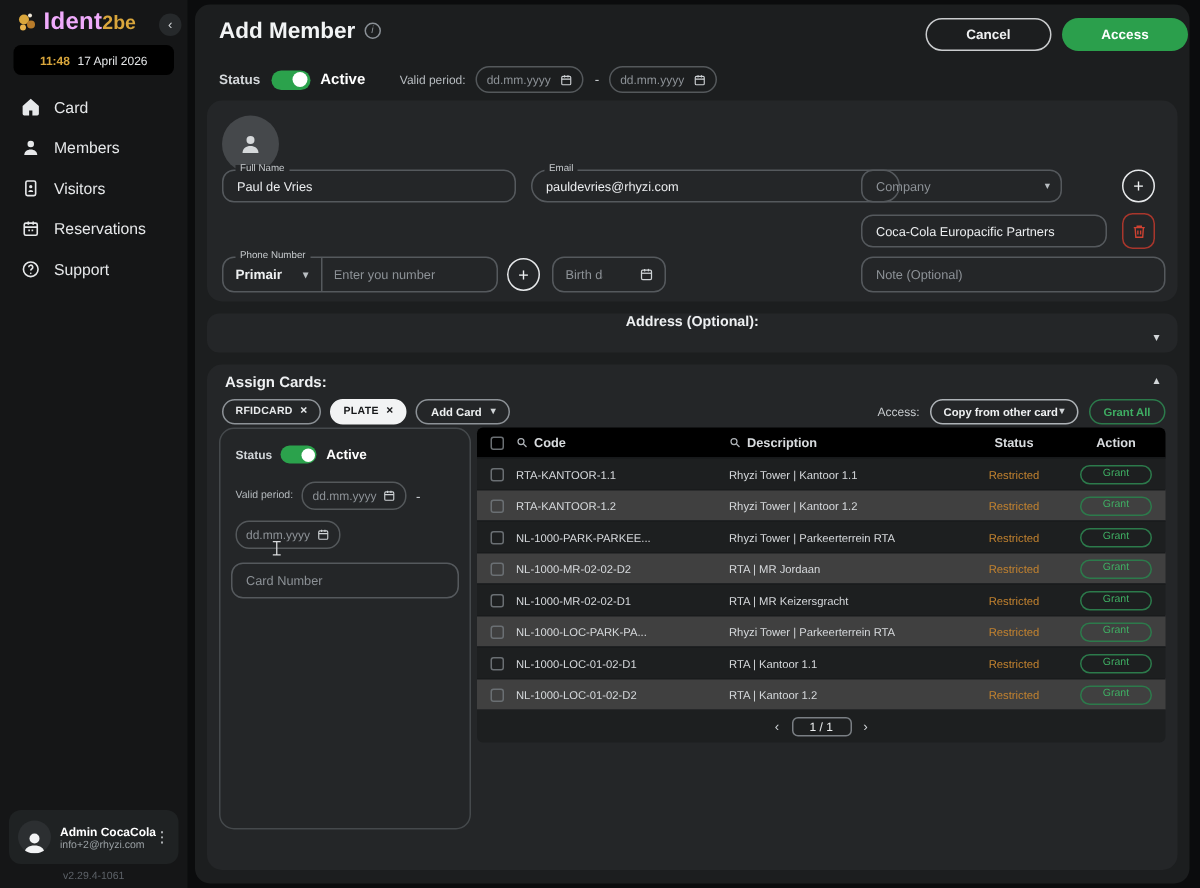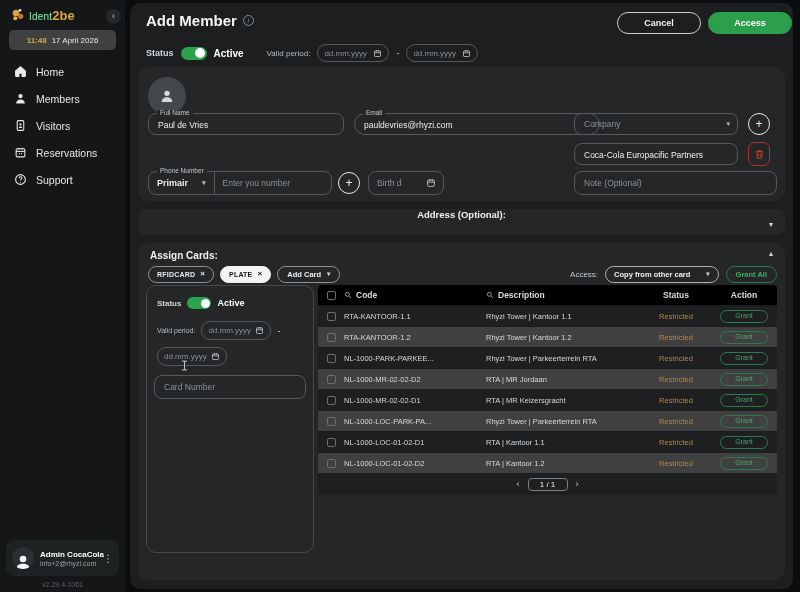--- a/index.html
+++ b/index.html
@@ -3,24 +3,24 @@
 <meta charset="utf-8">
 <style>
   * { margin:0; padding:0; box-sizing:border-box; font-family:"Liberation Sans", sans-serif; }
   html,body { width:800px; height:592px; background:#0b0c0d; overflow:hidden; position:relative; color:#e8eaec; }
   button { cursor:pointer; }
 
   
   .sidebar { position:absolute; left:0; top:0; width:125px; height:592px; background:#151617; }
   .logo-row { position:absolute; top:6px; left:10px; display:flex; align-items:center; gap:3px; }
   .logo-row svg { width:16px; height:16px; }
-  .brand { font-size:10px; font-weight:normal; color:#86efac; letter-spacing:.2px; }
+  .brand { font-size:16px; font-weight:bold; color:#f0abfc; letter-spacing:.2px; }
   .brand-accent { font-size:13px; font-weight:bold; color:#d9a63c; }
   .collapse-btn { position:absolute; right:4px; top:9px; width:15px; height:15px; border-radius:50%; background:#26292b; color:#cfd3d6; font-size:9px; line-height:13px; text-align:center; border:none; }
-  .datetime { position:absolute; top:30px; left:9px; width:107px; height:20px; background:#404040; border-radius:5px; display:flex; align-items:center; justify-content:center; gap:5px; font-size:8px; }
+  .datetime { position:absolute; top:30px; left:9px; width:107px; height:20px; background:#000000; border-radius:5px; display:flex; align-items:center; justify-content:center; gap:5px; font-size:8px; }
   .dt-time { color:#d9a63c; font-weight:bold; }
   .dt-date { color:#e4e6e8; }
   .nav { position:absolute; top:58px; left:0; width:100%; }
   .nav-item { display:flex; align-items:center; gap:9px; padding:7px 14px; font-size:10.5px; color:#e6e8ea; cursor:pointer; }
   .nav-item svg { width:13px; height:13px; flex:none; }
   .admin-card { position:absolute; left:6px; bottom:16px; width:113px; height:36px; background:#1f2223; border-radius:8px; display:flex; align-items:center; padding:0 6px; gap:6px; }
   .admin-avatar { width:22px; height:22px; border-radius:50%; background:#2c2f31; flex:none; display:flex; align-items:flex-end; justify-content:center; overflow:hidden; }
   .admin-avatar svg { width:16px; height:16px; }
   .admin-meta { display:flex; flex-direction:column; gap:1px; min-width:0; }
   .admin-name { font-size:8px; font-weight:bold; color:#fff; white-space:nowrap; }
@@ -80,21 +80,21 @@
   .assign-caret { position:absolute; right:12px; top:6px; background:none; border:none; color:#d2d6d9; font-size:8px; }
   .chips-row { position:absolute; left:10px; top:22px; display:flex; gap:6px; align-items:center; height:18px; }
   .chip { display:flex; align-items:center; gap:5px; height:17px; padding:0 8px; border-radius:9px; font-size:7px; font-weight:bold; letter-spacing:.2px; cursor:pointer; }
   .chip-dark { border:1px solid #8d9297; color:#e8eaec; background:transparent; }
   .chip-light { background:#f2f3f4; color:#17181a; border:1px solid #f2f3f4; }
   .chip .x { font-size:8px; line-height:1; }
   .addcard-btn { height:17px; padding:0 9px; border-radius:9px; border:1px solid #8d9297; background:transparent; color:#eef0f1; font-size:7.5px; font-weight:bold; display:flex; align-items:center; gap:6px; }
   .addcard-btn .c { font-size:6.5px; color:#cfd3d6; }
   .access-row { position:absolute; right:8px; top:22px; display:flex; align-items:center; gap:7px; height:18px; }
   .access-label { font-size:8px; color:#c6cacd; }
-  .copy-btn { height:17px; border:1px solid #aeb3b7; border-radius:9px; padding:0 8px; font-size:7.5px; font-weight:bold; color:#eef0f1; background:transparent; display:flex; align-items:center; gap:16px; }
+  .copy-btn { height:17px; border:1px solid #aeb3b7; border-radius:9px; padding:0 8px; font-size:7.5px; font-weight:bold; color:#eef0f1; background:transparent; display:flex; align-items:center; gap:1px; }
   .copy-btn .c { font-size:6.5px; color:#cfd3d6; }
   .grantall-btn { height:17px; border:1px solid #2c7a4b; border-radius:9px; padding:0 9px; font-size:7.5px; font-weight:bold; color:#3fae63; background:transparent; }
 
   .card-subpanel { position:absolute; left:8px; top:42px; width:168px; height:268px; border:1px solid #45494c; border-radius:10px; }
   .sub-row { position:absolute; display:flex; align-items:center; gap:6px; }
   .sub-status { left:10px; top:11px; }
   .sub-period { left:10px; top:35px; }
   .sub-date2 { left:10px; top:61px; }
   .sub-cardnum { position:absolute; left:7px; top:89px; width:152px; height:24px; border:1px solid #55595d; border-radius:8px; }
   .sub-cardnum input { width:100%; height:100%; background:transparent; border:none; outline:none; color:#eceef0; font-size:8.5px; padding:0 9px; border-radius:8px; }
@@ -139,21 +139,21 @@
   <div class="datetime">
     <span class="dt-time">11:48</span>
     <span class="dt-date">17 April 2026</span>
   </div>
 
   <nav class="nav">
     <div class="nav-item">
       <svg viewBox="0 0 24 24" fill="none" stroke="#e6e8ea" stroke-width="2">
           <path d="M3 11l9-8 9 8v9a1 1 0 0 1-1 1h-5v-6h-6v6H4a1 1 0 0 1-1-1z" fill="#e6e8ea"></path>
         </svg>
-      <span>Home</span>
+      <span>Card</span>
     </div>
     <div class="nav-item">
       <svg viewBox="0 0 24 24" fill="#e6e8ea">
           <circle cx="12" cy="7.5" r="4"></circle>
           <path d="M4 21c0-4.4 3.6-7 8-7s8 2.6 8 7z"></path>
         </svg>
       <span>Members</span>
     </div>
     <div class="nav-item">
       <svg viewBox="0 0 24 24" fill="none" stroke="#e6e8ea" stroke-width="2">
@@ -246,21 +246,21 @@
     </span>
 
     <div class="field" style="left:10px; top:46px; width:196px;">
       <span class="flabel">Full Name</span>
       <input value="Paul de Vries" style="">
     </div>
     <div class="field" style="left:216px; top:46px; width:246px;border-radius:11px;">
       <span class="flabel">Email</span>
       <input value="pauldevries@rhyzi.com" style="">
     </div>
-    <div class="field" style="left:436px; top:46px; width:164px;">
+    <div class="field" style="left:436px; top:46px; width:134px;">
       <span class="sel-text">Company</span>
       <span class="chev">▾</span>
     </div>
     <button class="circle-btn" style="left:610px; top:46px;">+</button>
 
     <div class="field" style="left:436px; top:76px; width:164px;">
       <input value="Coca-Cola Europacific Partners" style="">
     </div>
     <button class="trash-btn" style="left:610px; top:75px;">
       <svg viewBox="0 0 24 24" fill="none" stroke="#cf4232" stroke-width="2">

